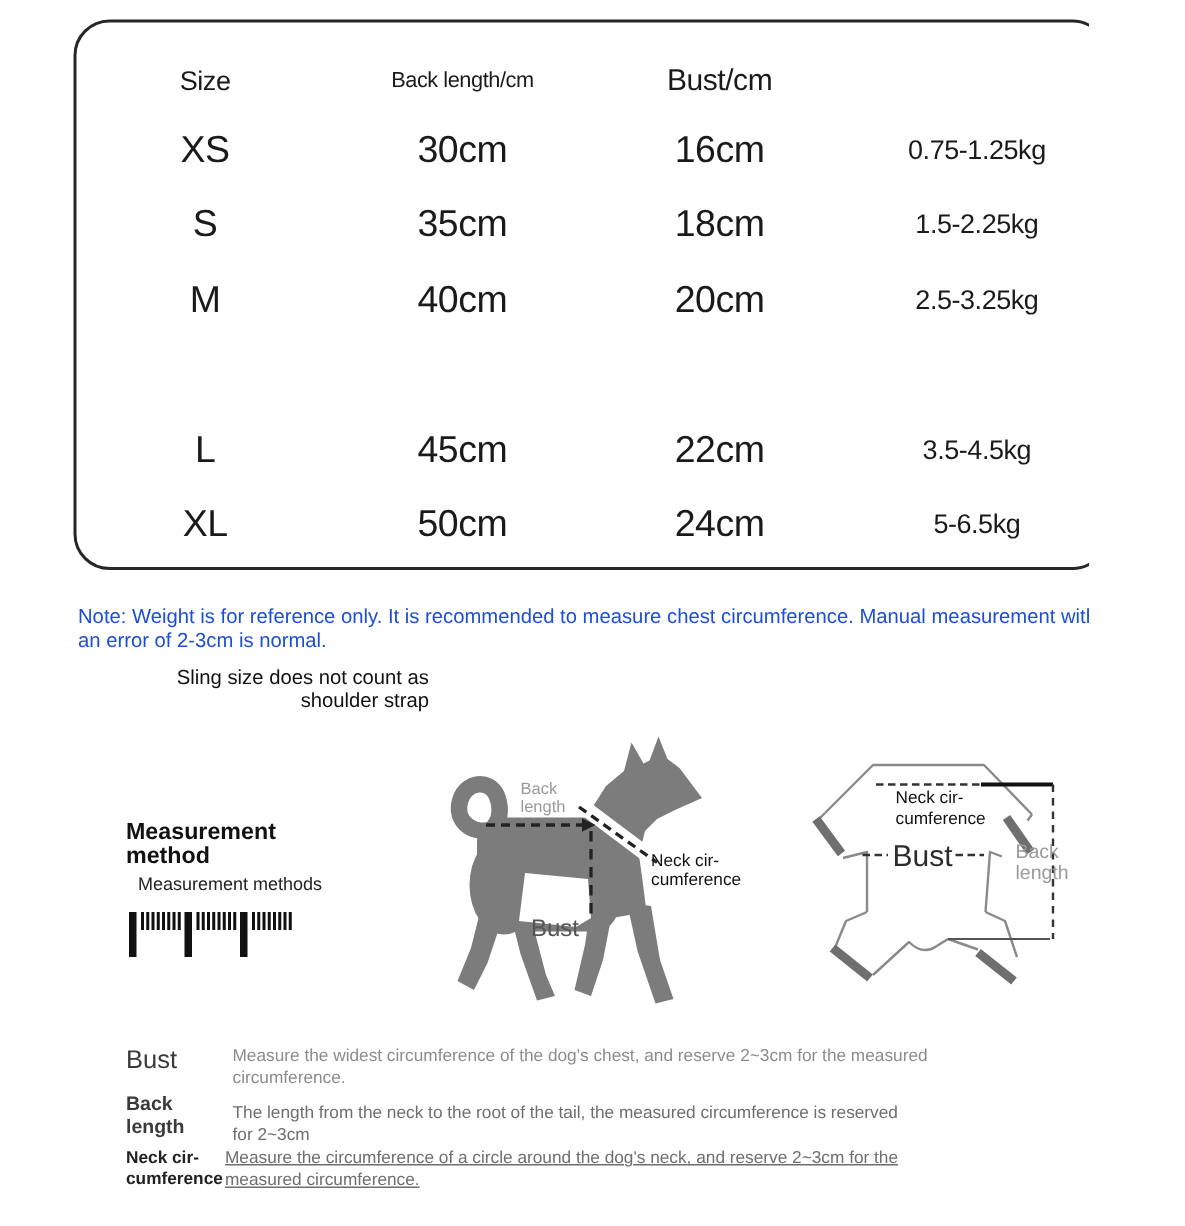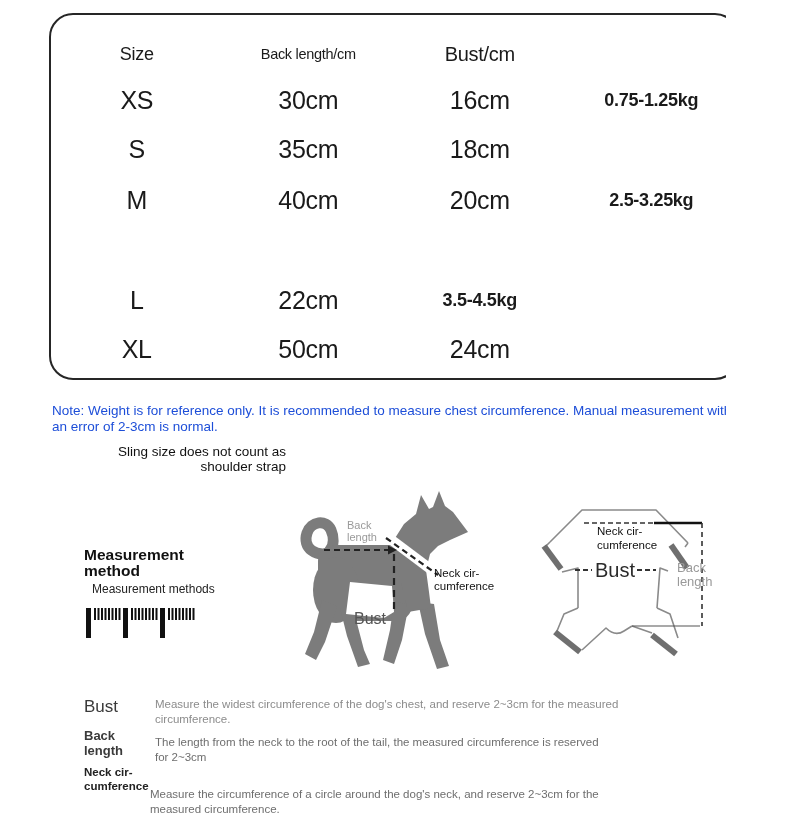--- a/index.html
+++ b/index.html
@@ -11,21 +11,21 @@
                 border:2px solid #262626; border-radius:24px; }
   .t-row { position:absolute; left:0; width:100%; height:34px; display:grid;
            grid-template-columns:repeat(4,1fr); align-items:center; text-align:center;
            letter-spacing:-0.3px; }
   .t-row .cell { white-space:nowrap; }
   .h-size { font-size:18px; }
   .h-bust { font-size:20px; }
   .h-back { font-size:14.5px; }
   .h-weight { font-size:14px; color:#f2f2f2; }
   .v-size, .v-cm { font-size:25px; }
-  .v-kg { font-size:18px;font-weight:bold; }
+  .v-kg { font-size:18px; }
 
   
   .weight-note { position:absolute; left:52px; top:403px; width:694px; font-size:13.5px;
                  line-height:1.2; color:#1d4ed8; }
   .sling-note { position:absolute; left:96px; top:444px; width:190px; font-size:13.5px;
                 line-height:1.12; color:#111;text-align:right; }
 
   
   .mm-title { position:absolute; left:84px; top:547px; width:118px; font-size:15.5px;
               font-weight:bold; line-height:1.0; color:#111; }
@@ -37,21 +37,21 @@
 
   
   .def-term { position:absolute; color:#3a3a3a; }
   .def-term span { display:block; }
   .def-desc { position:absolute; font-size:11.5px; line-height:1.32; }
   .term-bust { left:84px; top:697px; font-size:17px; }
   .desc-bust { left:155px; top:697px; width:478px; color:#8c8c8c; }
   .term-back { left:84px; top:729px; font-size:13px; font-weight:bold; line-height:1.12; }
   .desc-back { left:155px; top:735px; width:458px; color:#6e6e6e; }
   .term-neck { left:84px; top:765px; font-size:11.5px; font-weight:bold; line-height:1.25; color:#222; }
-  .desc-neck { left:150px; top:787px; width:452px; color:#6e6e6e; }
+  .desc-neck { left:150px; top:765px; width:452px; color:#6e6e6e;text-decoration:underline; }
 </style>
 </head>
 <body>
 
 <div class="page">
 
   <div class="size-table">
     <div class="t-row" style="top:22px">
       <div class="cell h-size">Size</div>
       <div class="cell h-back">Back length/cm</div>
@@ -63,39 +63,42 @@
       <div class="cell v-size">XS</div>
       <div class="cell v-cm">30cm</div>
       <div class="cell v-cm">16cm</div>
       <div class="cell v-kg">0.75-1.25kg</div>
     </div>
 
     <div class="t-row" style="top:117px">
       <div class="cell v-size">S</div>
       <div class="cell v-cm">35cm</div>
       <div class="cell v-cm">18cm</div>
+      <div class="cell v-kg">1.5-2.25kg</div>
     </div>
 
     <div class="t-row" style="top:168px">
       <div class="cell v-size">M</div>
       <div class="cell v-cm">40cm</div>
       <div class="cell v-cm">20cm</div>
       <div class="cell v-kg">2.5-3.25kg</div>
     </div>
 
     <div class="t-row" style="top:268px">
       <div class="cell v-size">L</div>
+      <div class="cell v-cm">45cm</div>
       <div class="cell v-cm">22cm</div>
       <div class="cell v-kg">3.5-4.5kg</div>
     </div>
 
     <div class="t-row" style="top:317px">
       <div class="cell v-size">XL</div>
       <div class="cell v-cm">50cm</div>
       <div class="cell v-cm">24cm</div>
+      <div class="cell v-kg">5-6.5kg</div>
     </div>
   </div>
 
   <div class="weight-note">Note: Weight is for reference only. It is recommended to measure chest circumference. Manual measurement with an error of 2-3cm is normal.</div>
   <div class="sling-note">Sling size does not count as shoulder strap</div>
 
   <div class="mm-title">Measurement method</div>
   <div class="mm-subtitle">Measurement methods</div>
 
   <svg class="ruler" width="112" height="34" viewBox="0 0 112 34">

